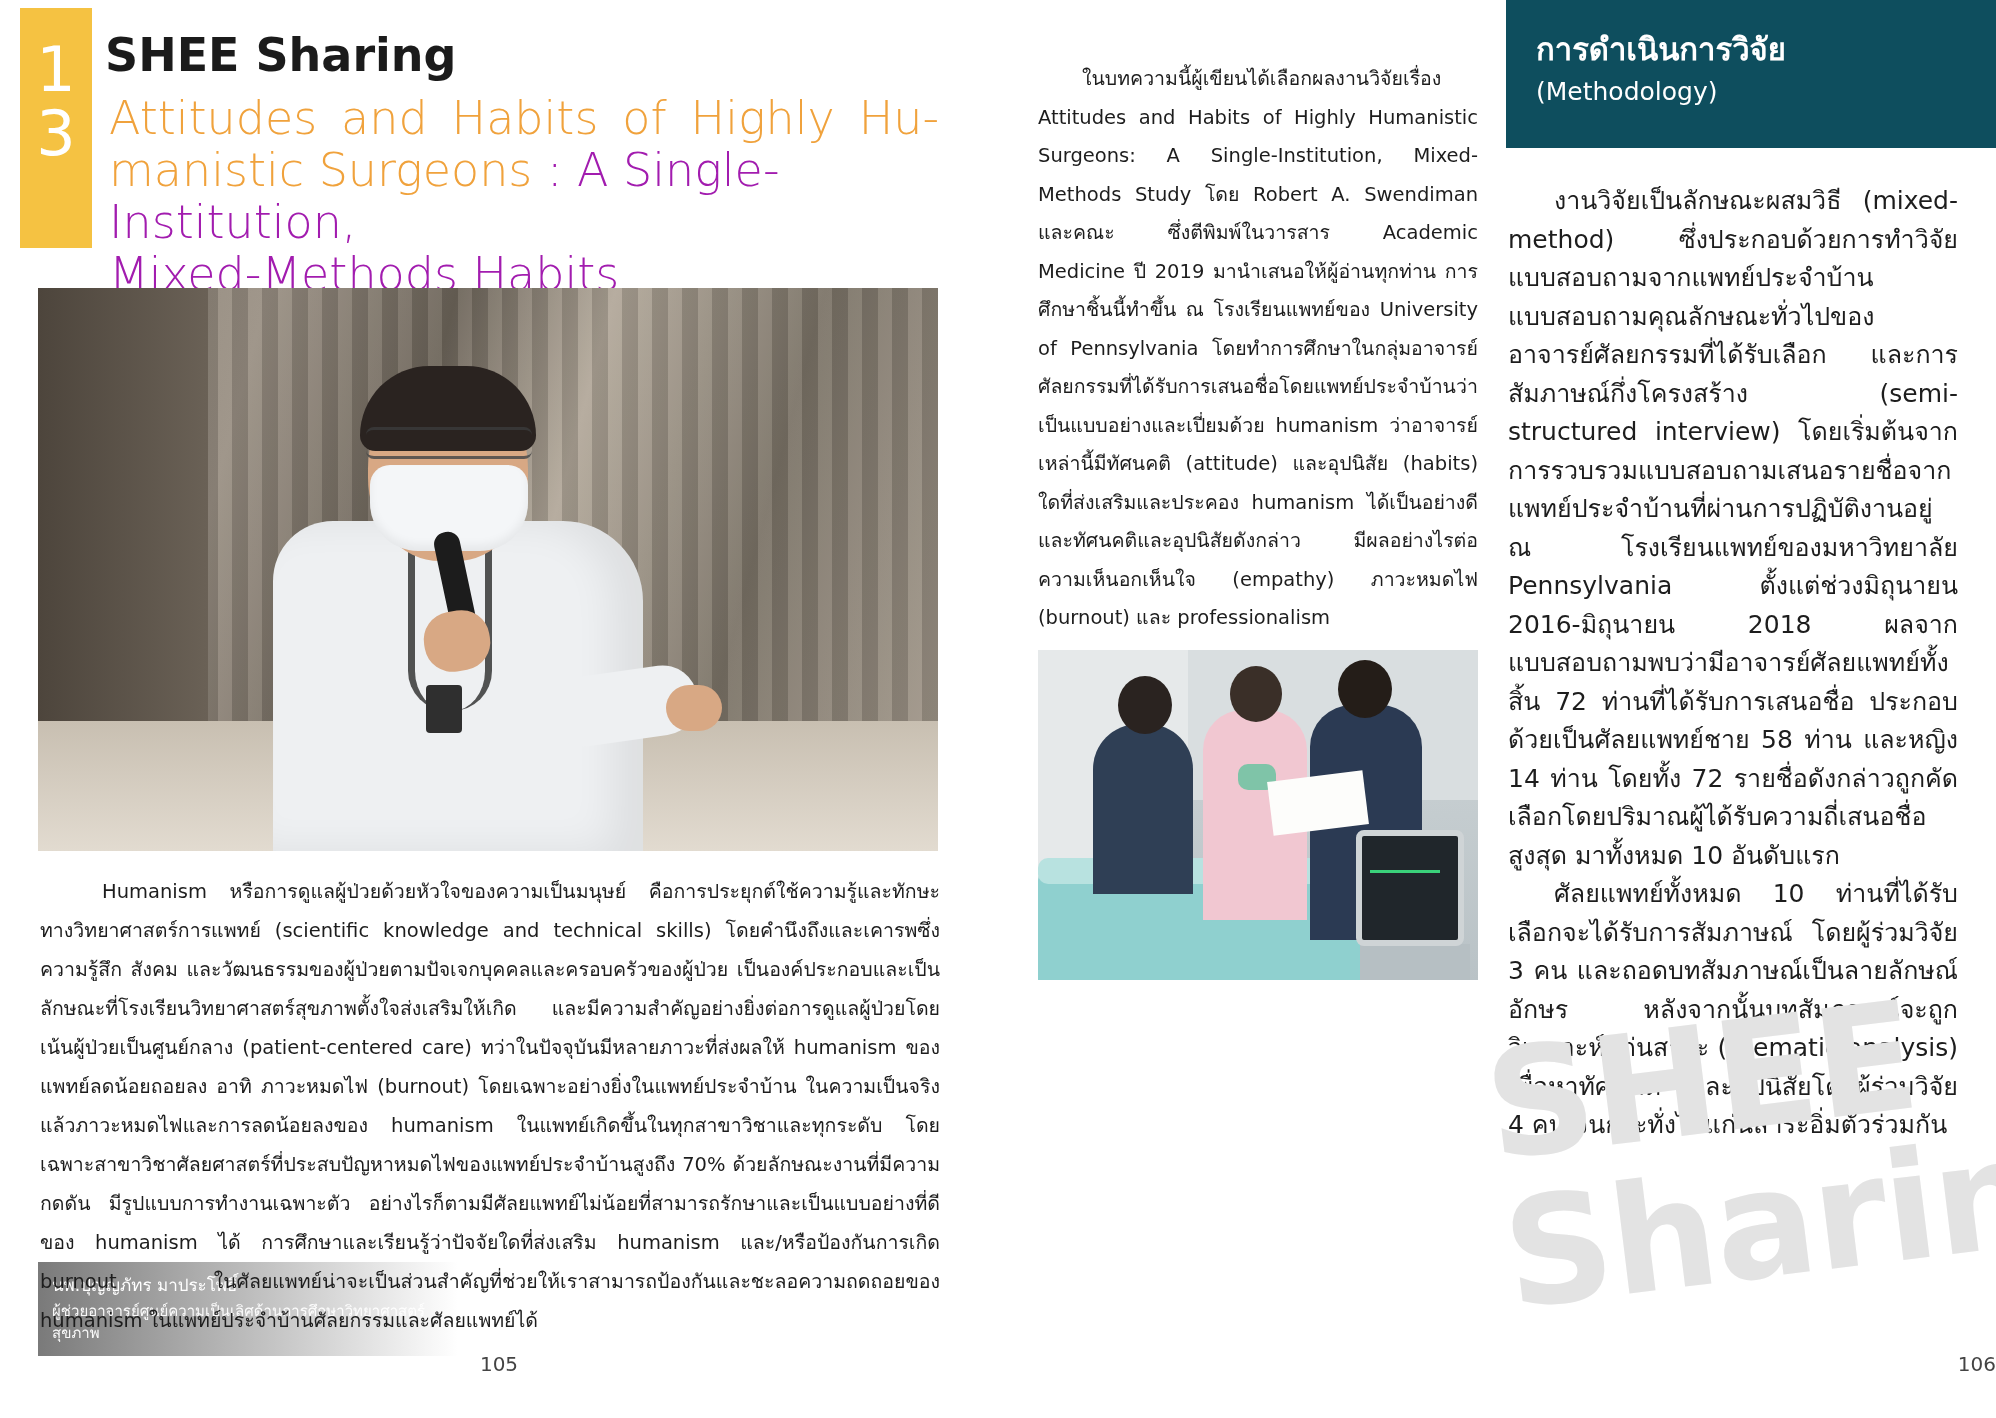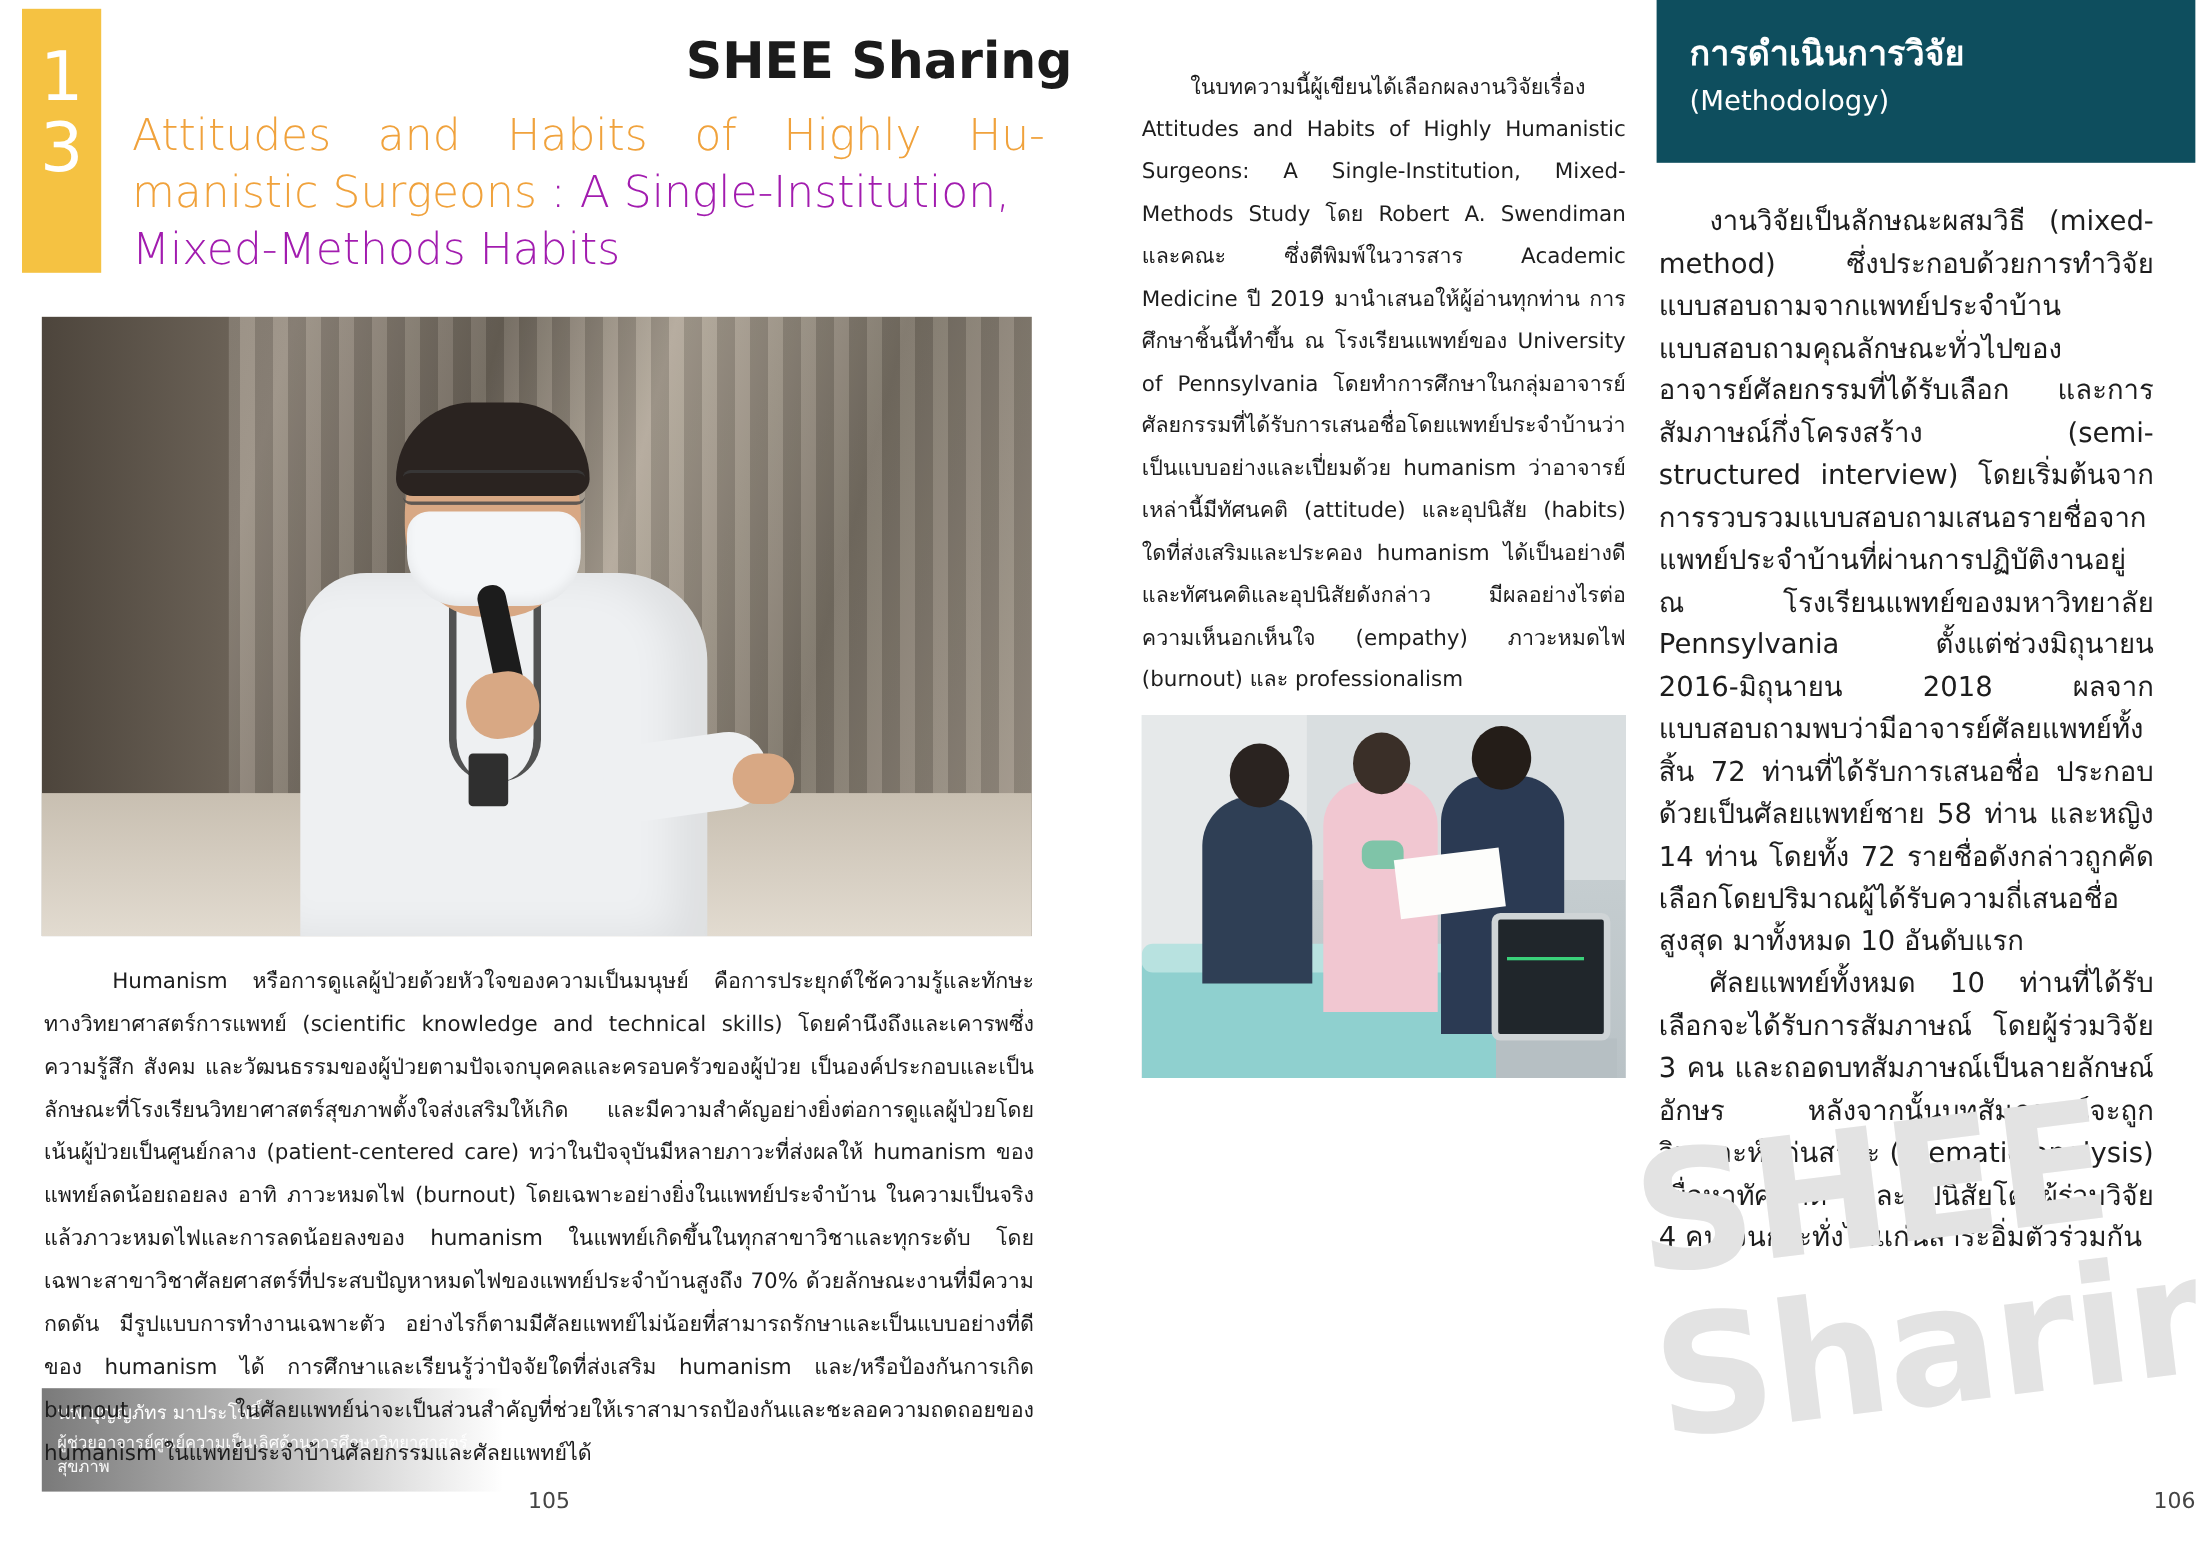--- a/index.html
+++ b/index.html
@@ -22,24 +22,24 @@
     display:flex;flex-direction:column;align-items:center;justify-content:flex-start;
     padding-top:30px;box-sizing:border-box;
   }
   .chapter-badge span{
     font-size:62px;line-height:64px;color:#ffffff;font-weight:400;
     font-family:"DejaVu Sans","Liberation Sans",sans-serif;
   }
 
   .title-block{position:absolute;left:105px;top:28px;width:870px;}
   .title-main{
-    font-size:46px;font-weight:bold;color:#1b1b1b;letter-spacing:0px;margin:0 0 10px 0;text-align:right;
+    font-size:46px;font-weight:bold;color:#1b1b1b;letter-spacing:0px;margin:0 0 10px 0;
   }
   .subtitle{
-    font-size:40px;line-height:52px;color:#3b3b3b;margin:15px;font-weight:300;
+    font-size:46px;line-height:52px;color:#3b3b3b;margin:4px;font-weight:300;
   }
   .subtitle .orange{color:#f0a23c;}
   .subtitle .blk{color:#a21caf;}
   .subline1{text-align:justify;text-align-last:justify;width:830px;}
 
   .photo-main{
     position:absolute;left:38px;top:288px;width:900px;height:563px;
     background:linear-gradient(105deg,#8b8175 0%,#9b9185 22%,#6f675c 40%,#b3a99b 55%,#7d7569 75%,#a79d90 100%);
     overflow:hidden;
   }

